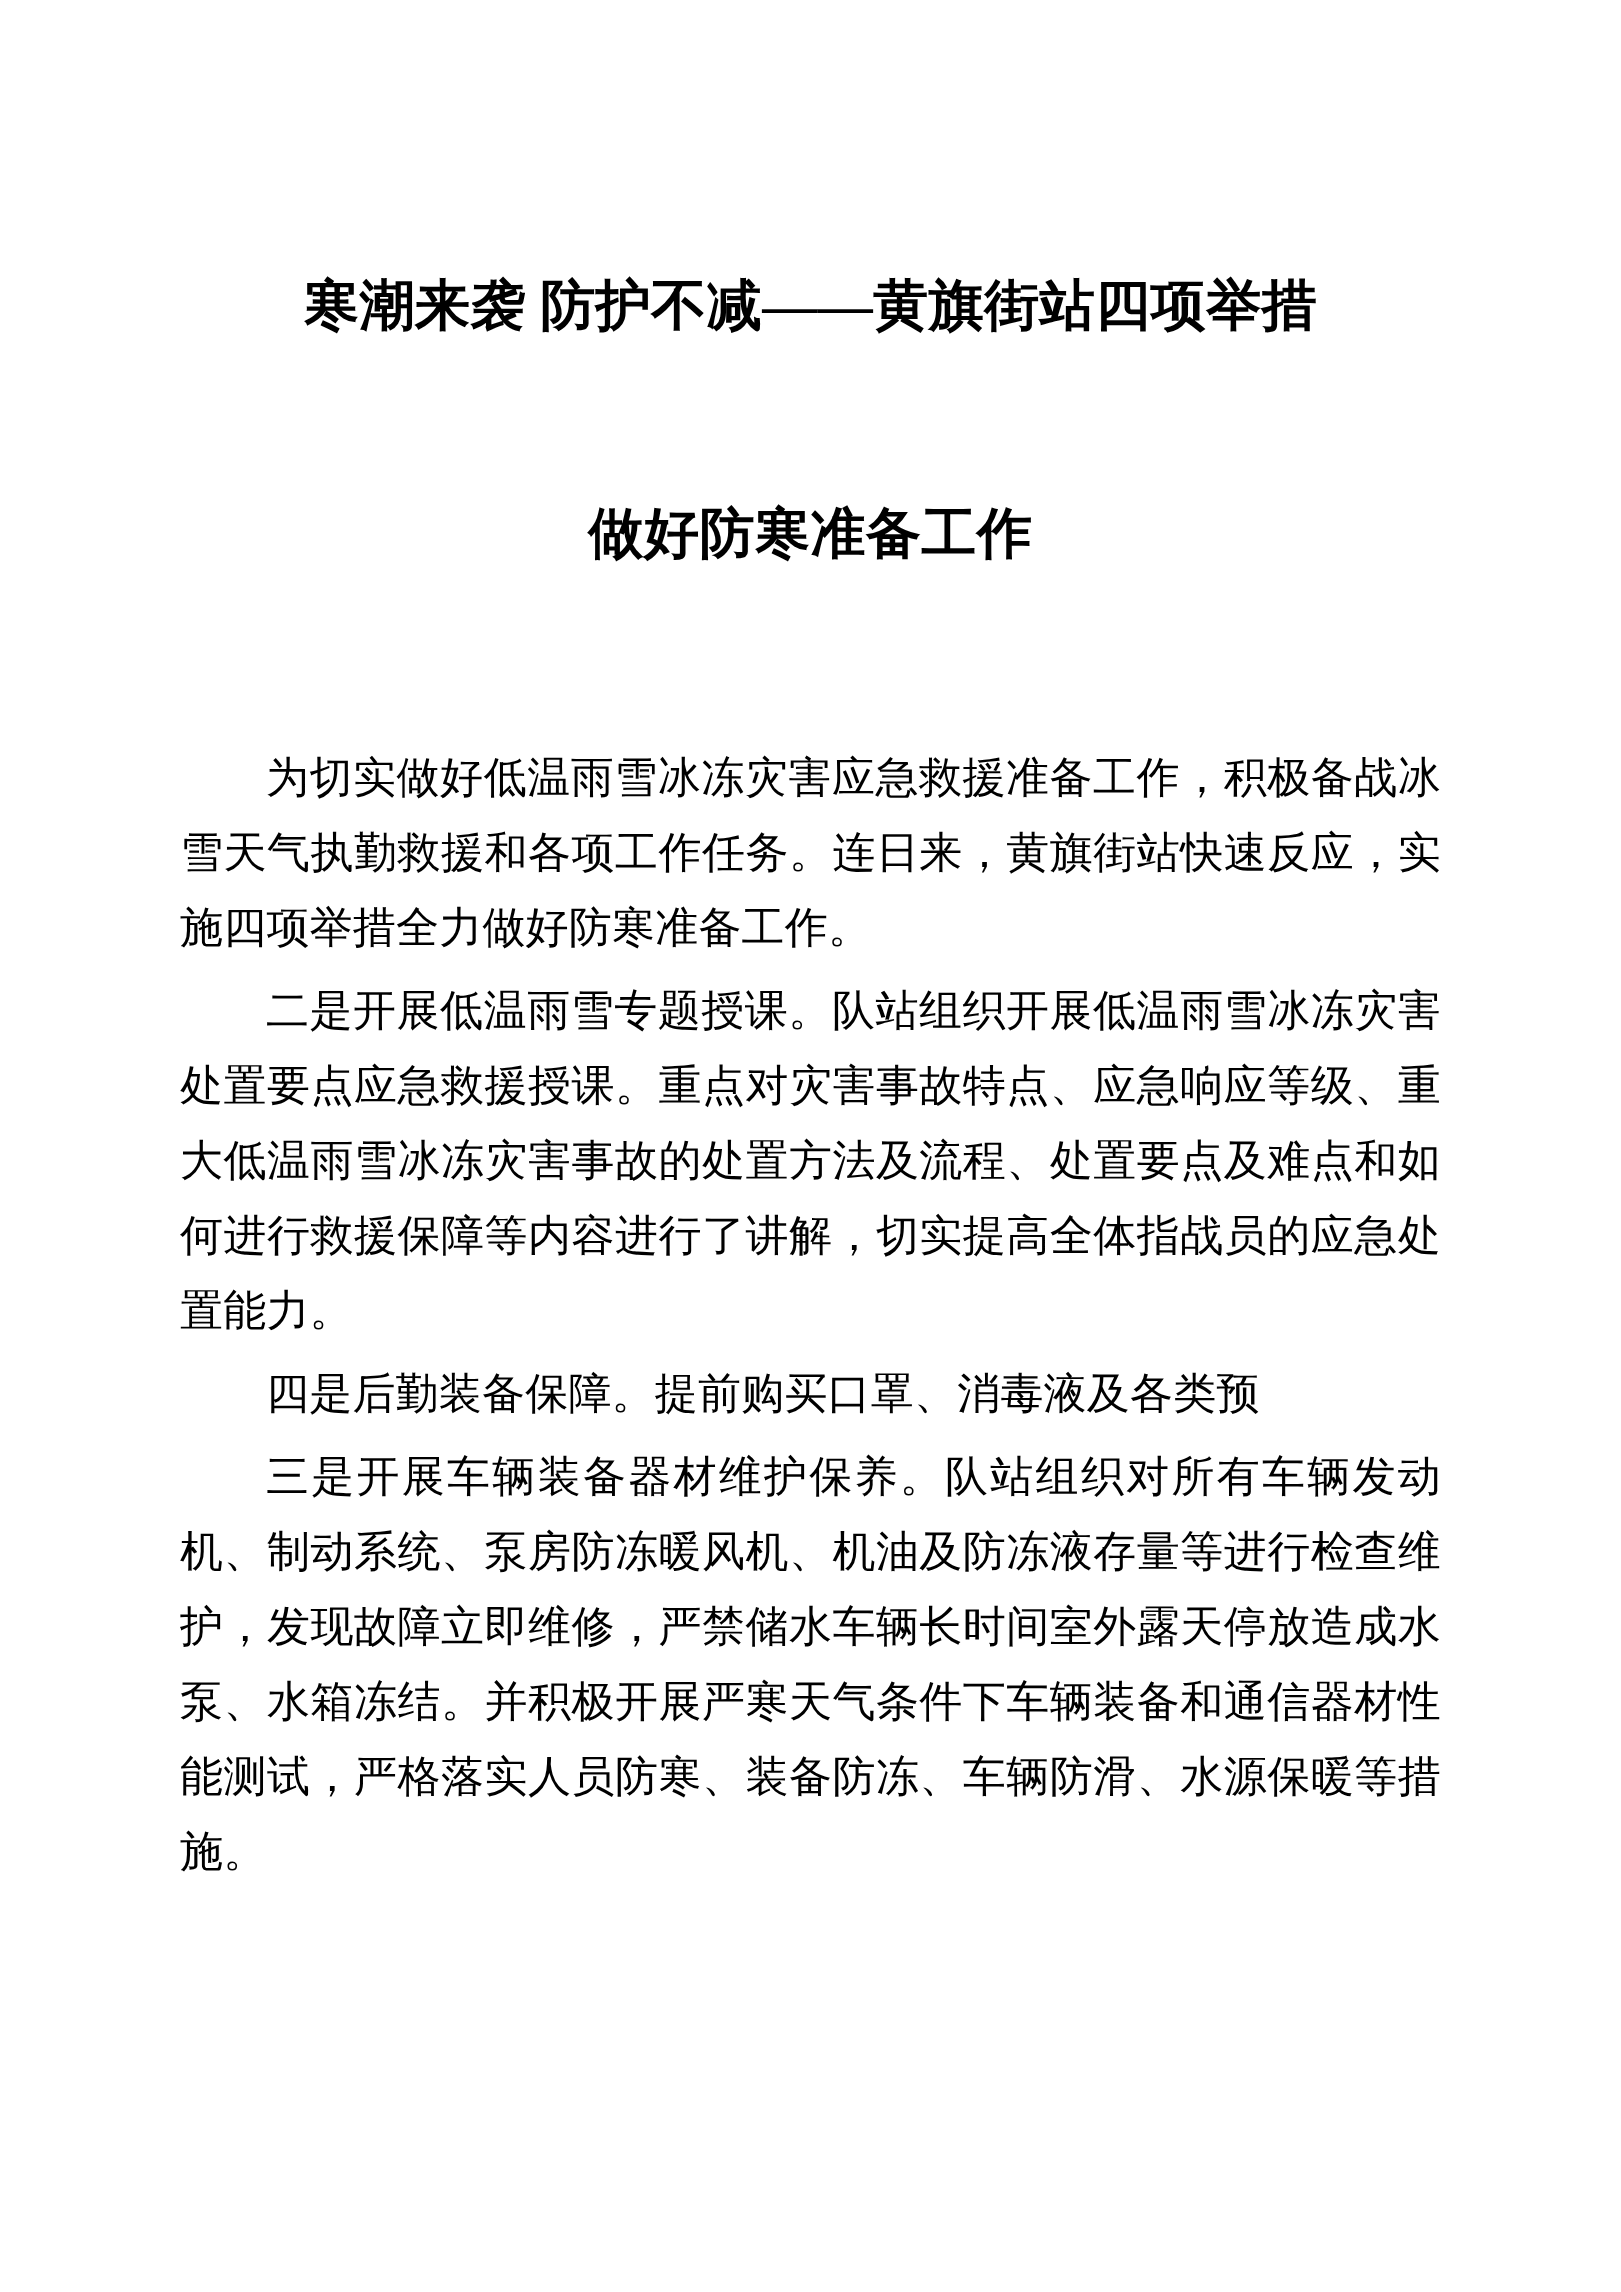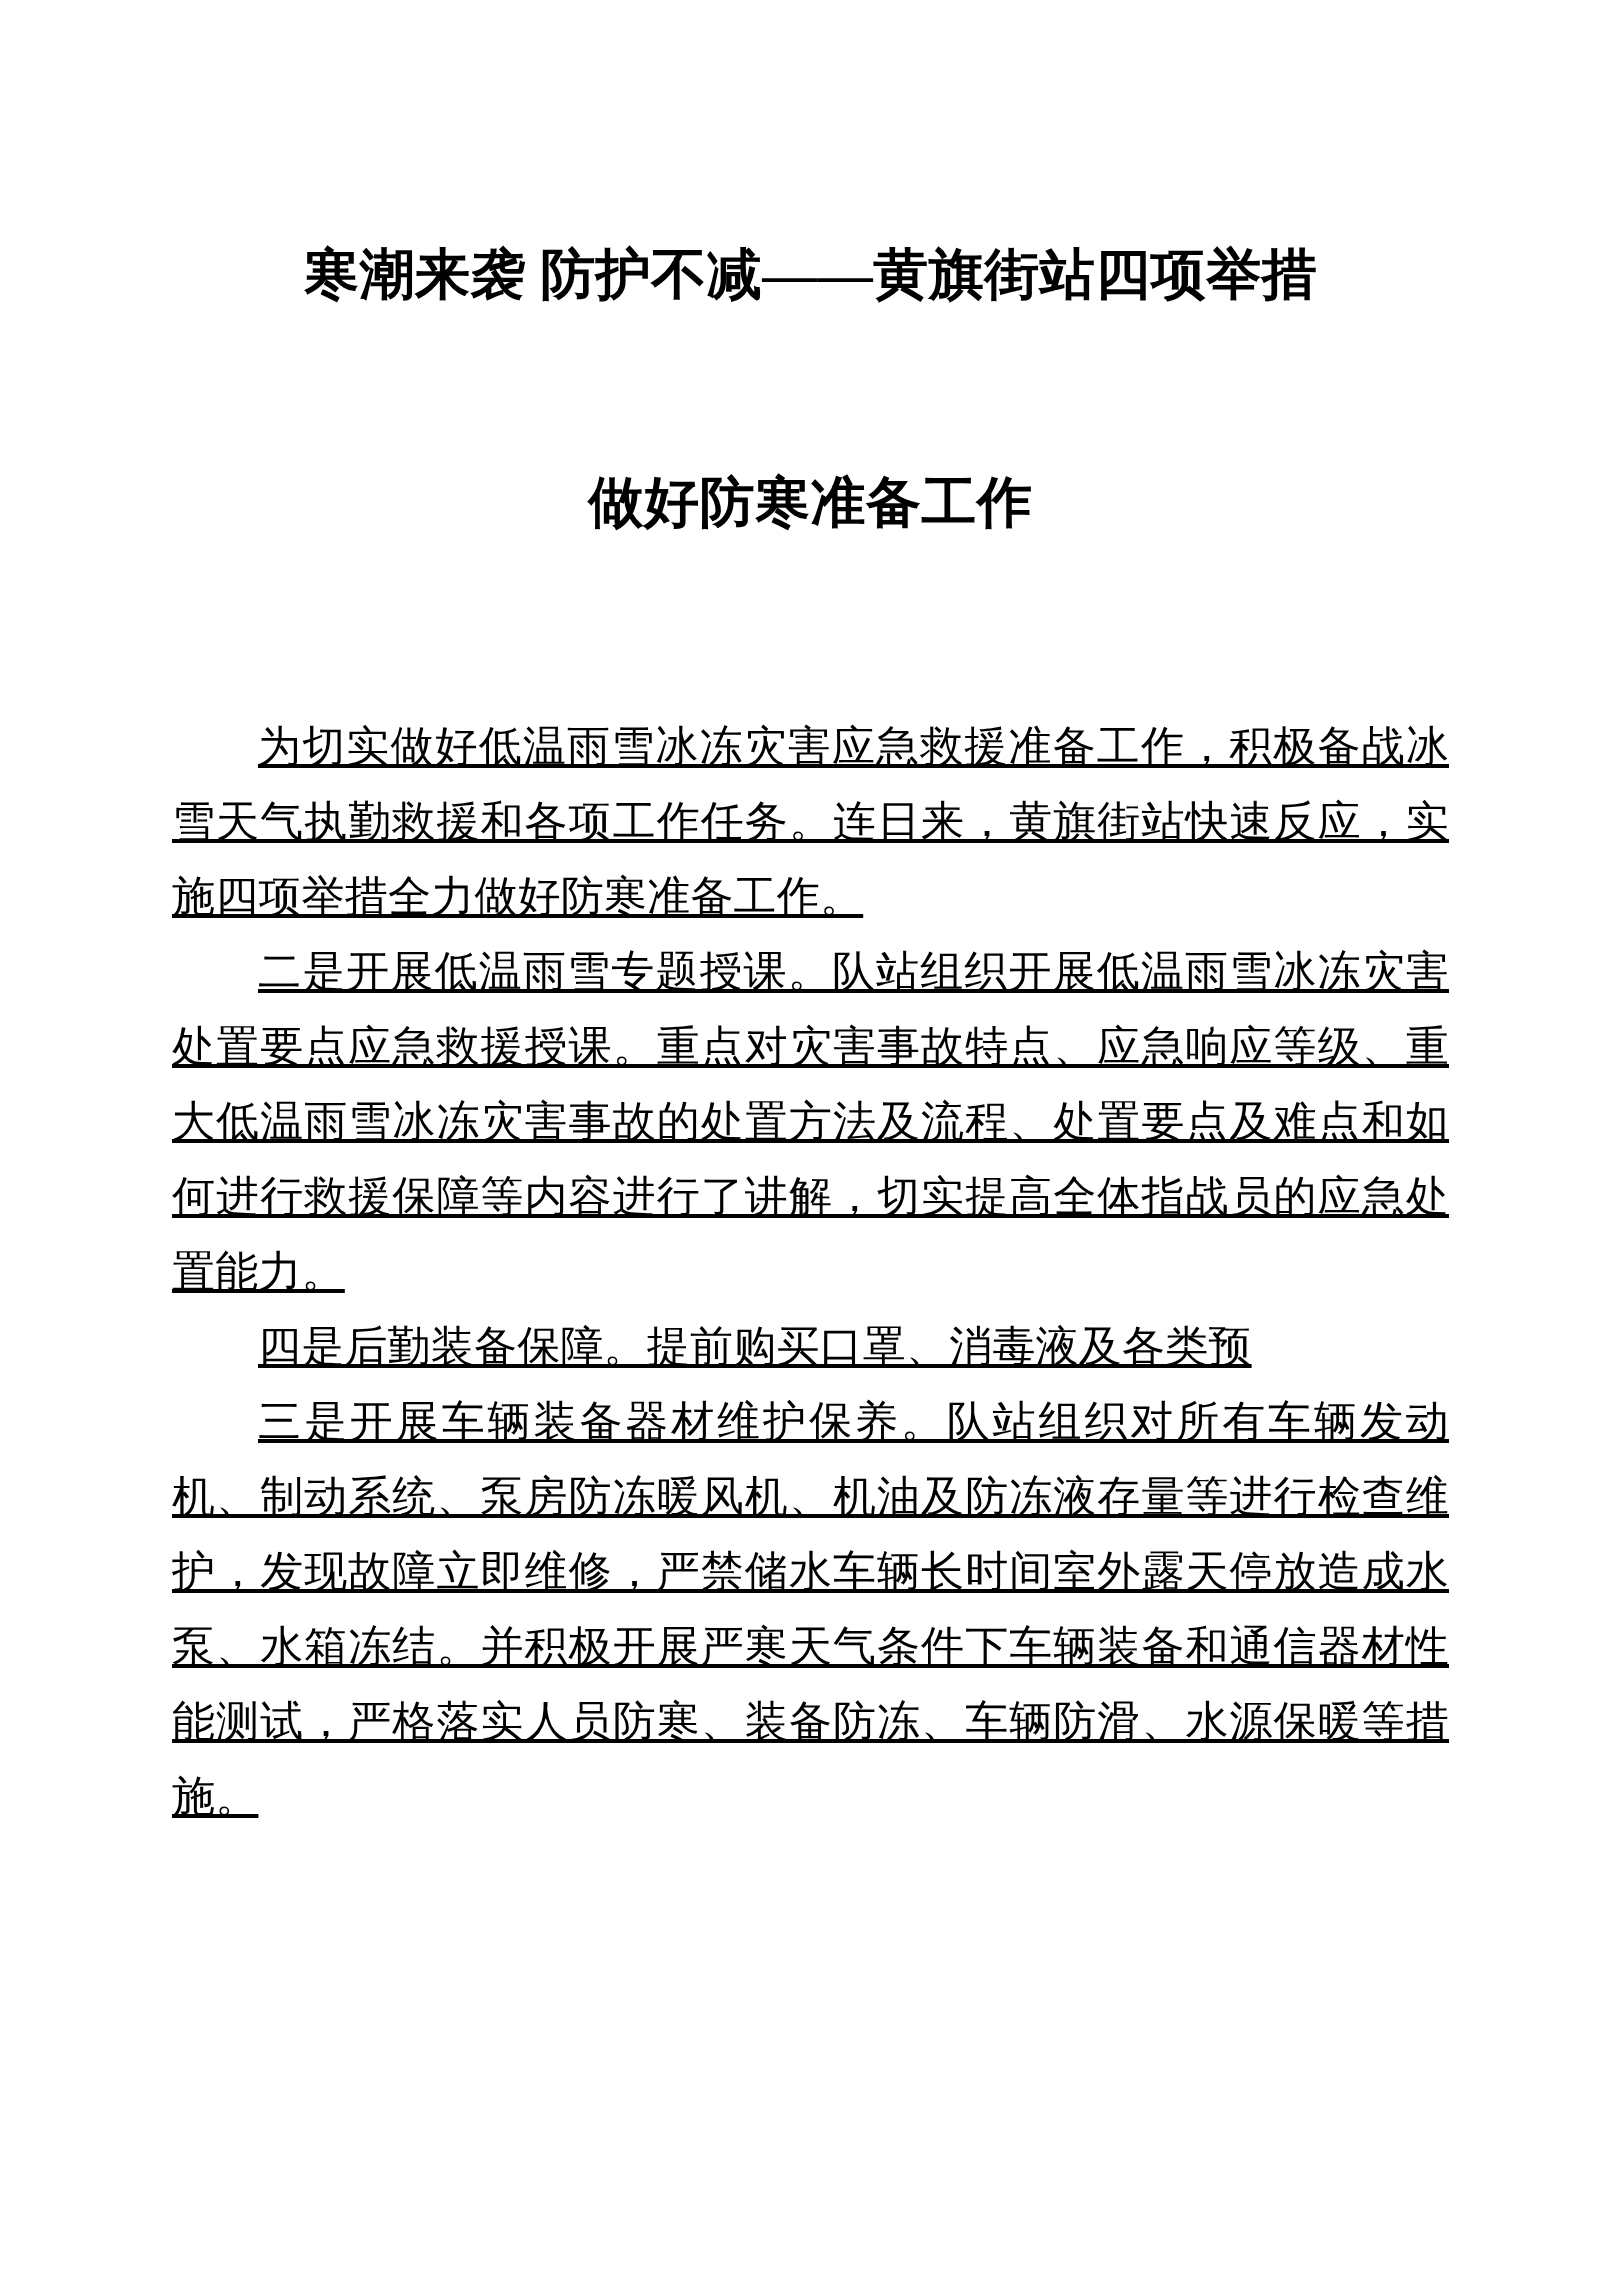--- a/index.html
+++ b/index.html
@@ -15,21 +15,21 @@
     font-family: "Liberation Sans", "DejaVu Sans", sans-serif;
     color: #000000;
   }
   .page {
     position: absolute;
     top: 0; left: 0;
     width: 1621px;
     height: 2293px;
     background: #ffffff;
     box-sizing: border-box;
-    padding: 85px 172px 0 172px;
+    padding: 116px 172px 0 172px;
   }
   .doc-title {
     font-family: "Liberation Serif", "DejaVu Serif", serif;
     font-weight: bold;
     font-size: 55px;
     line-height: 76px;
     text-align: center;
     letter-spacing: 0.5px;
     margin: 0 0 15.7px 0;
     white-space: pre-wrap;
@@ -39,24 +39,23 @@
   }
   .doc-body {
     font-family: "Liberation Sans", "DejaVu Sans", sans-serif;
     font-size: 43px;
     line-height: 75px;
     text-align: justify;
     text-justify: inter-ideograph;
     letter-spacing: 0.2px;
   }
   .para {
-    margin: 0;
+    margin: 8px;
     text-indent: 2em;
     white-space: normal;
-    text-decoration: underline;
   }
   .para + .para {
     margin-top: 0;
   }
 </style>
 </head>
 <body>
 
 <div class="page">
 

